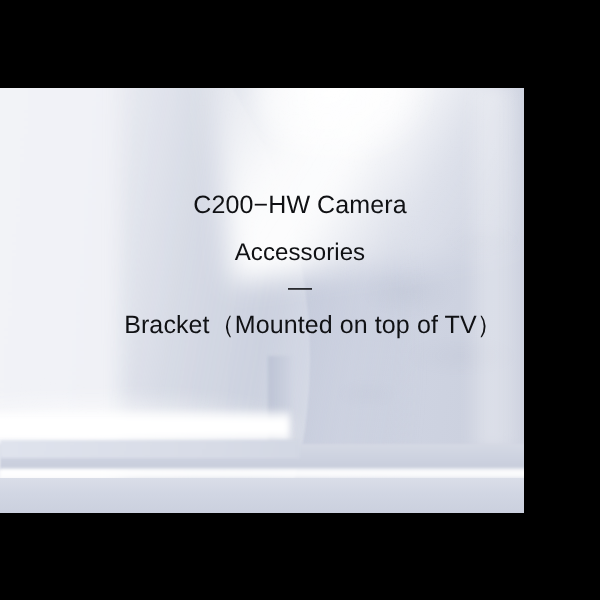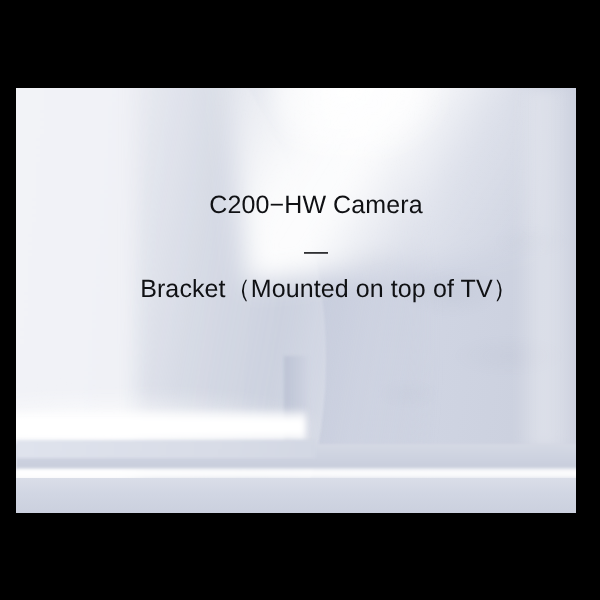--- a/index.html
+++ b/index.html
@@ -30,27 +30,26 @@
     width: 600px;
     background: #000000;
     z-index: 60;
   }
   #letterbox-top    { top: 0;    height: 88px; }
   #letterbox-bottom { bottom: 0; height: 87px; }
 
   
   #photo {
     position: absolute;
-    left: 16px;
+    left: 0;
     top: 88px;
     width: 524px;
     height: 425px;
     overflow: hidden;
     background: #ced2de;
-    padding-left: 36px;
   }
 
   
   .layer {
     position: absolute;
     left: 0; top: 0;
     width: 100%; height: 100%;
     pointer-events: none;
   }
 
@@ -305,20 +304,21 @@
     <div id="light-stripe"></div>
 
     <div id="shelf-top"></div>
     <div id="shelf-top-left"></div>
     <div id="shelf-nose"></div>
     <div id="shelf-face"></div>
 
     <div id="caption">
       <span class="caption-line" id="caption-line-1">C200−HW Camera</span>
 
+      <span class="caption-line" id="caption-line-2">Accessories</span>
 
       <span class="caption-line" id="caption-separator">—</span>
 
       <span class="caption-line" id="caption-line-4">Bracket（Mounted on top of TV）</span>
     </div>
   </div>
 
   <div class="letterbox" id="letterbox-top"></div>
   <div class="letterbox" id="letterbox-bottom"></div>
 

